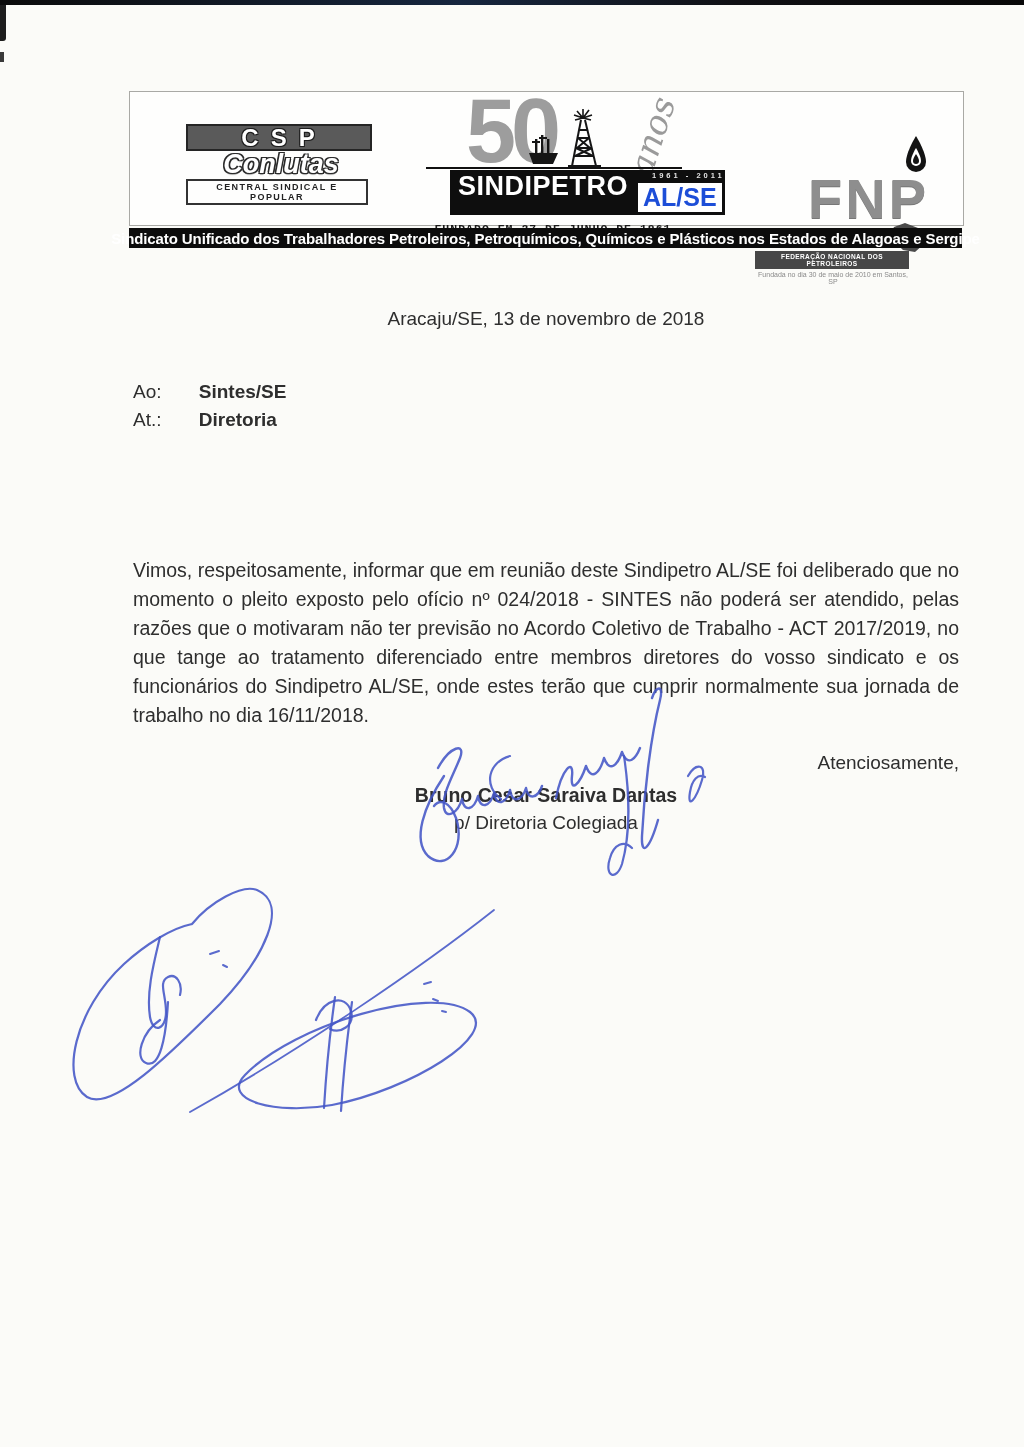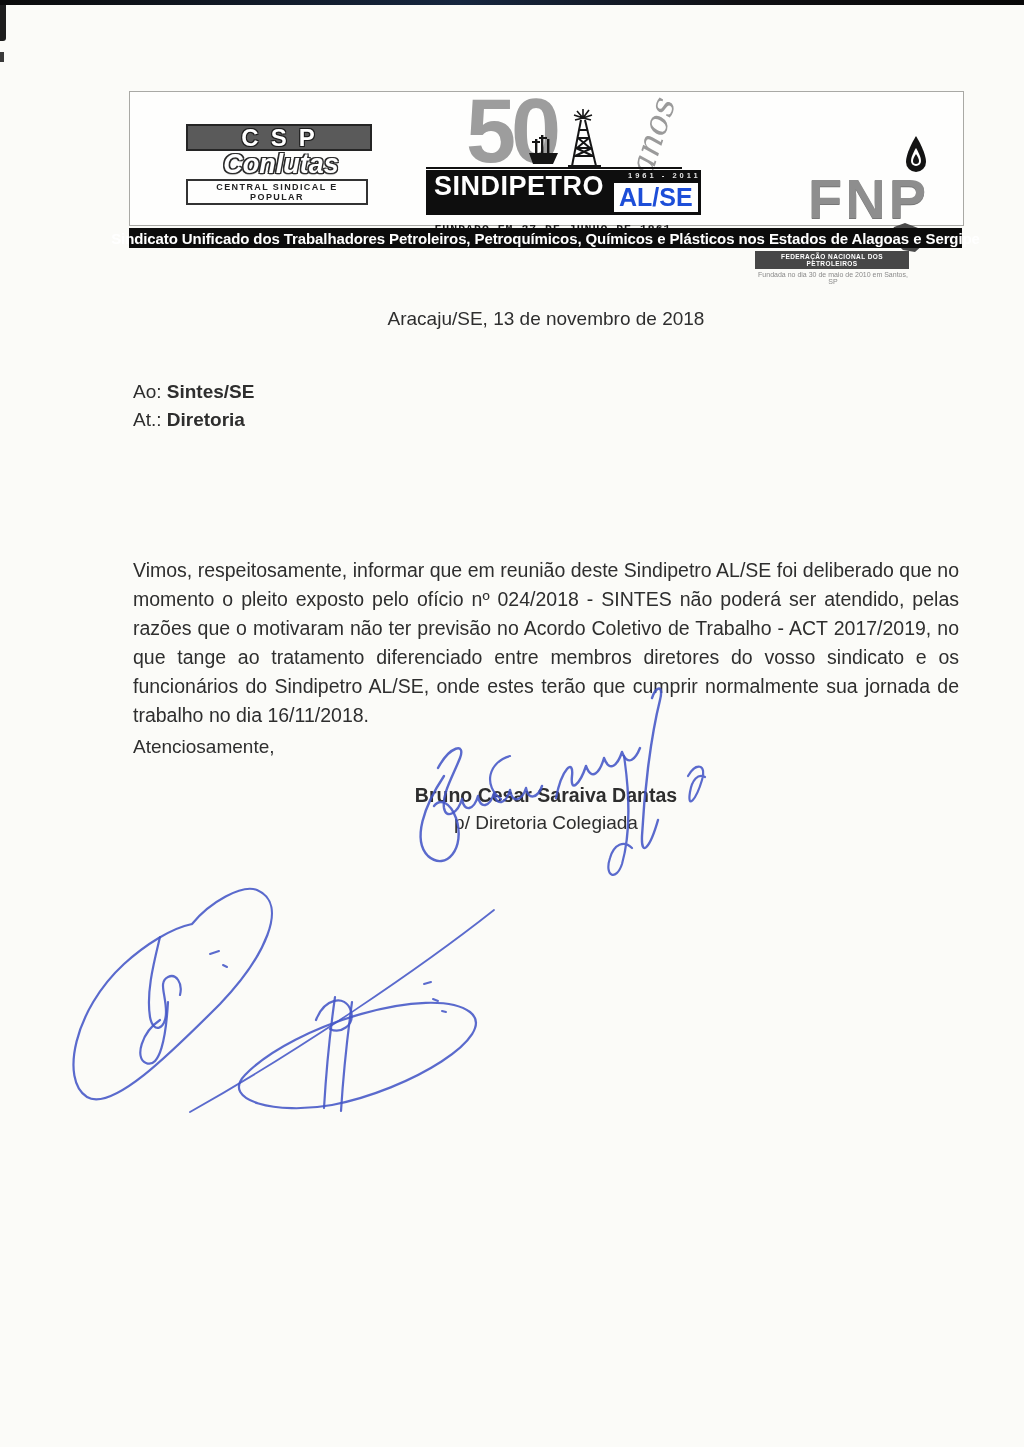--- a/index.html
+++ b/index.html
@@ -31,21 +31,21 @@
   
   .sind{position:absolute;left:296px;top:8px;width:270px;height:120px;}
   .anniv-50{position:absolute;left:8px;top:-14px;font-size:90px;line-height:90px;
     font-weight:700;color:#9d9d9d;letter-spacing:-5px;margin-left:32px;}
   .derrick{position:absolute;left:100px;top:8px;}
   .anos{position:absolute;left:186px;top:16px;font-family:"DejaVu Serif",serif;
     font-style:italic;font-size:34px;color:#9a9a9a;transform:rotate(-72deg);transform-origin:center;}
   .bar-line{position:absolute;left:0;top:67px;width:256px;height:2px;background:#101010;}
   .name-row{position:absolute;left:0;top:70px;display:flex;align-items:stretch;}
   .sind-bar{background:#0e0e0e;color:#fff;font-weight:800;font-size:27px;line-height:31px;
-    padding:1px 7px 1px 8px;letter-spacing:.5px;}
+    padding:1px 7px 1px 8px;letter-spacing:.5px;margin-left:24px;}
   .alse-wrap{display:flex;flex-direction:column;}
   .years-bar{background:#0e0e0e;color:#e3e3e3;font-size:7.5px;font-weight:bold;
     letter-spacing:3px;text-align:right;padding:1px 0 0;}
   .alse-box{flex:1;background:#fff;border:3px solid #0e0e0e;color:#1d4ed8;font-weight:800;
     font-size:25px;display:flex;align-items:center;justify-content:center;padding:0 5px;}
   .founded{position:absolute;left:-12px;top:122px;width:278px;text-align:center;
     font-size:11.5px;font-weight:bold;letter-spacing:1px;color:#1b1b1b;font-family:Liberation Mono, monospace;}
   
   .fnp{position:absolute;left:599px;top:42px;width:200px;}
   .fnp-row{display:flex;align-items:flex-end;flex-direction:column;}
@@ -59,24 +59,24 @@
   .banner{position:absolute;left:129px;top:228px;width:833px;height:20px;background:#0c0c0c;
     color:#fff;font-weight:700;font-size:15px;letter-spacing:-.1px;
     display:flex;align-items:center;justify-content:center;white-space:nowrap;}
 
   
   .content{position:absolute;left:133px;width:826px;}
   .date-line{top:308px;text-align:center;font-size:19px;}
   .recipient{top:378px;font-size:19px;line-height:28px;}
   .salutation{top:486px;font-size:19px;}
   .body-par{top:556px;font-size:19.5px;line-height:29px;text-align:justify;}
-  .closing{top:736px;text-align:left;font-size:19px;}
+  .closing{top:752px;text-align:right;font-size:19px;}
   .signer-name{top:784px;text-align:center;font-size:19.5px;font-weight:bold;}
   .signer-title{top:812px;text-align:center;font-size:19px;}
-  .b{font-weight:bold;}
+  .b{font-weight:bold;margin-left:32px;}
 
   
   .sig{position:absolute;pointer-events:none;}
   .sig path{fill:none;stroke-linecap:round;stroke-linejoin:round;}
 </style>
 </head>
 <body>
 
 <div class="page">
 

